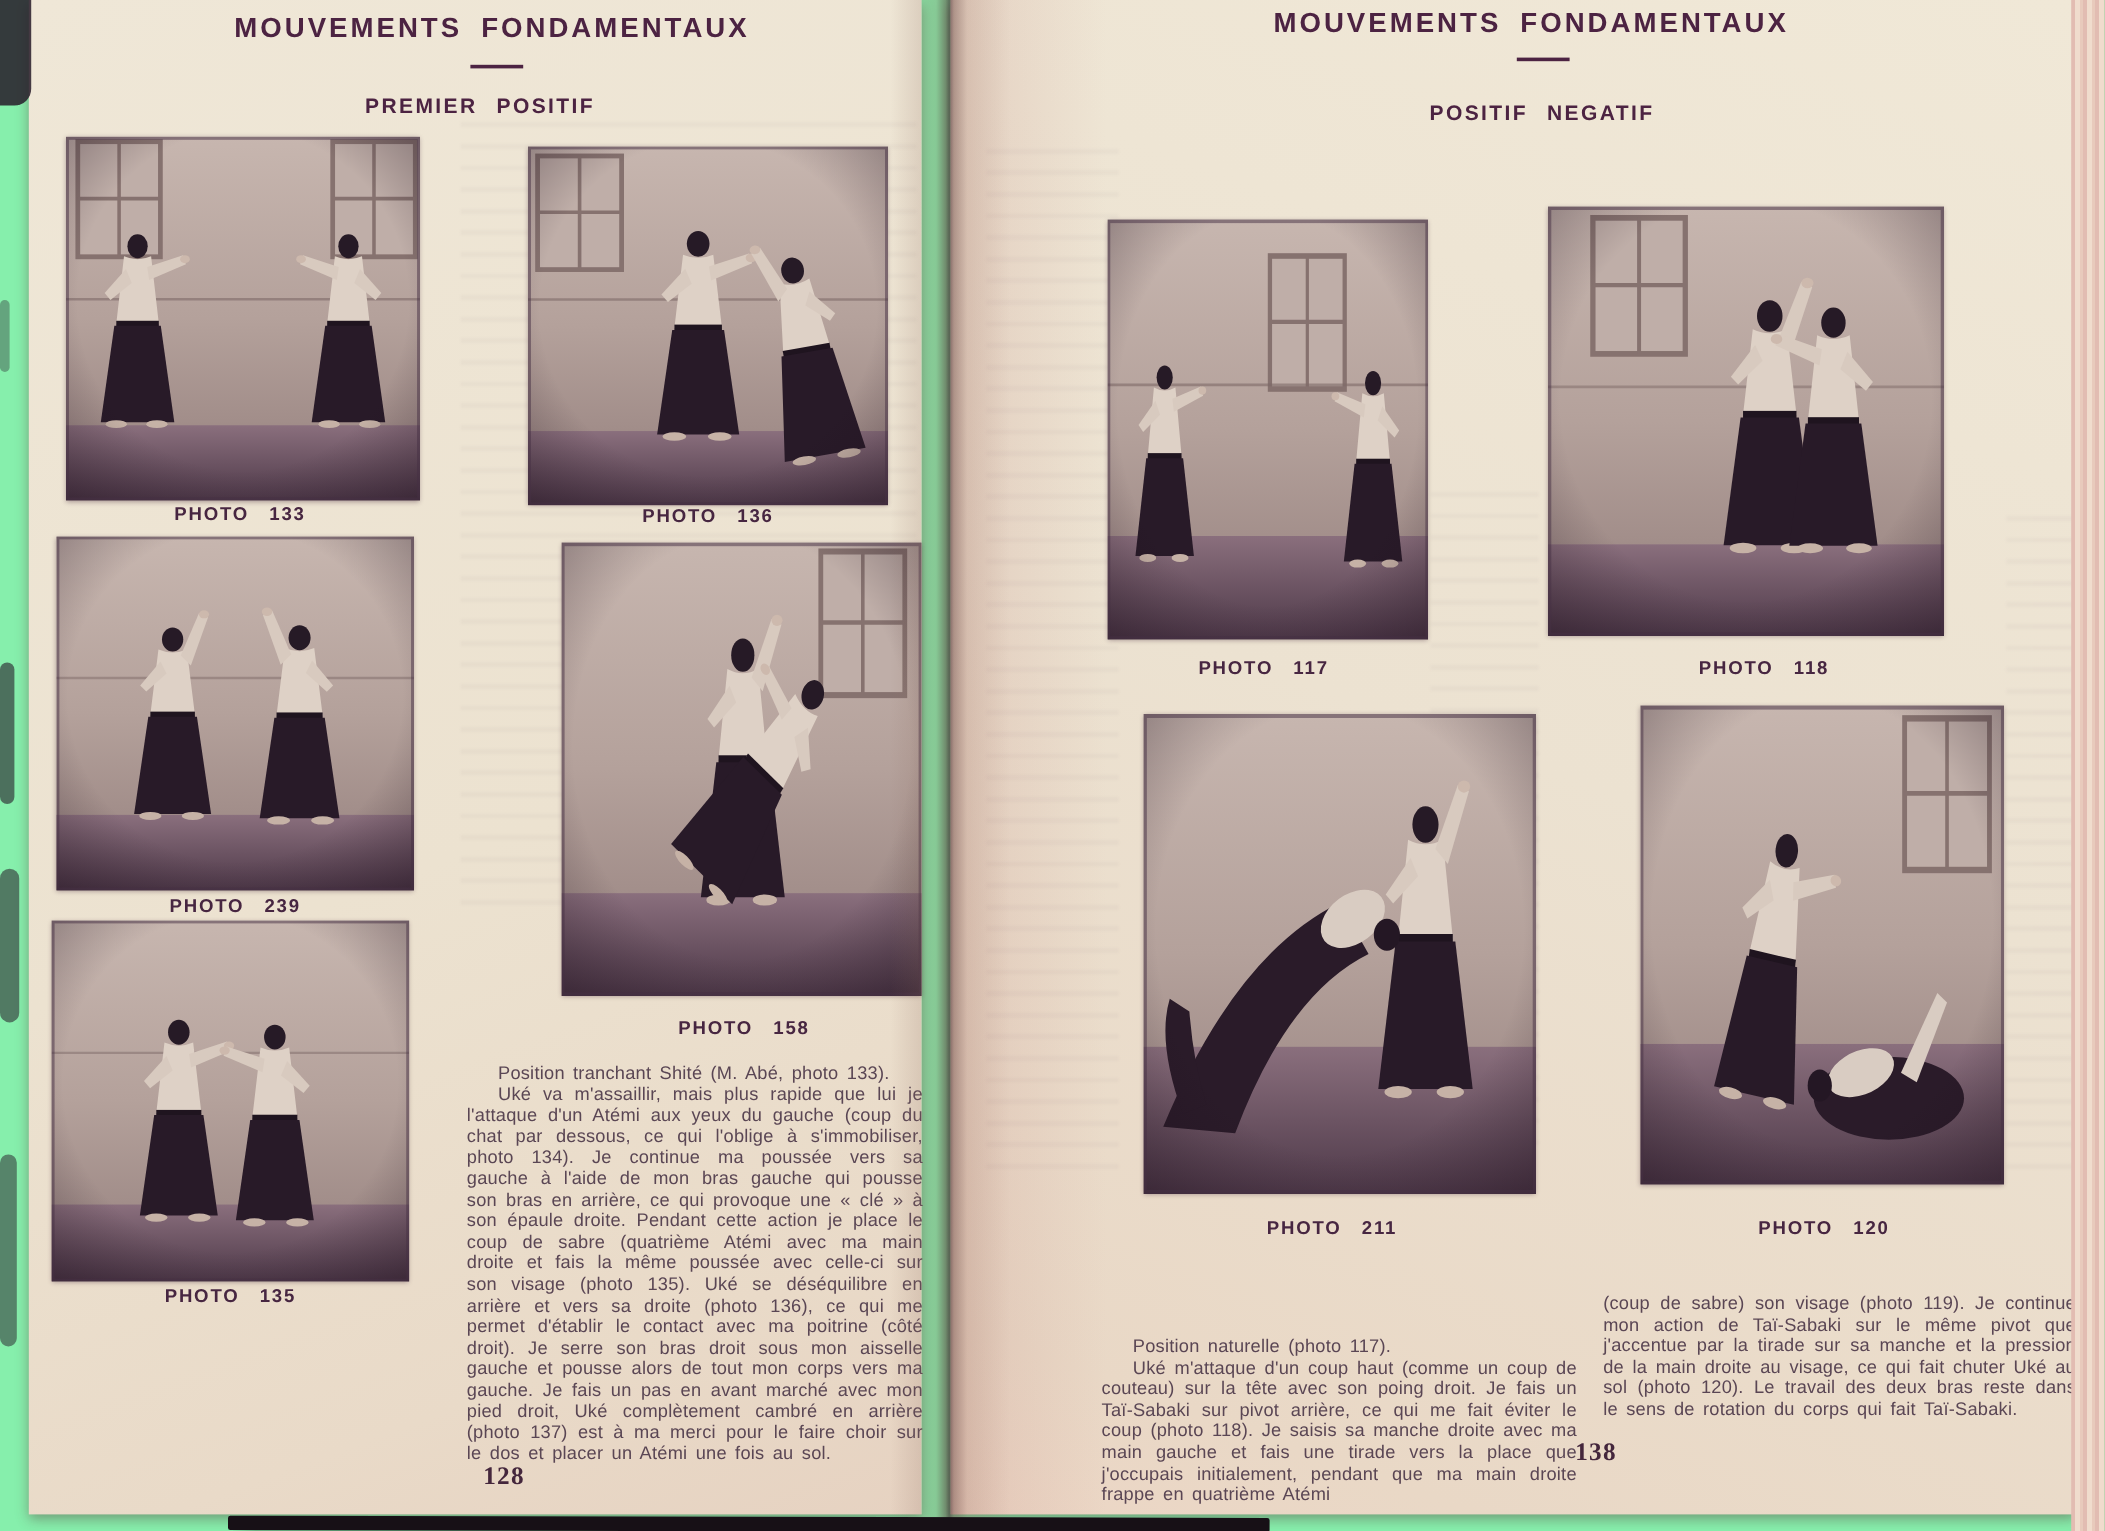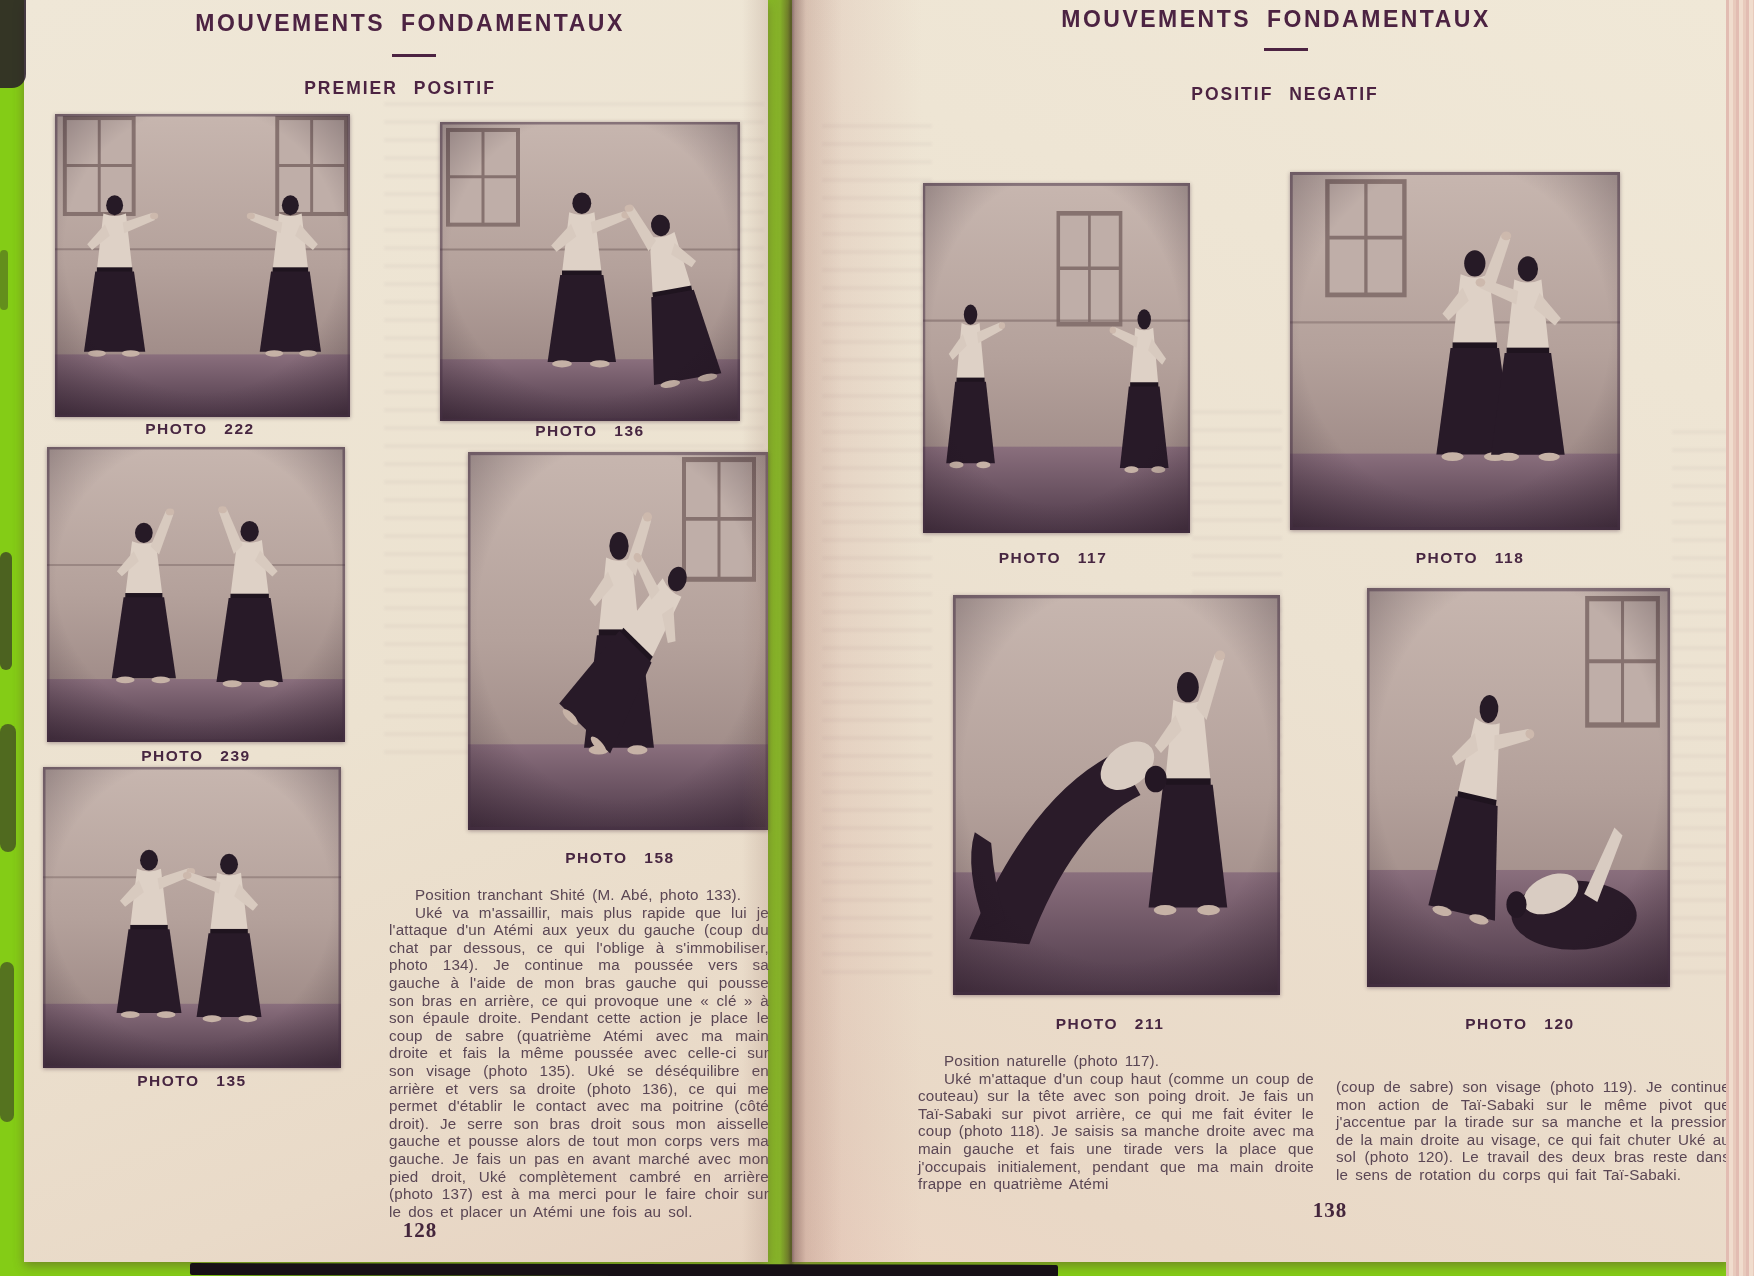--- a/index.html
+++ b/index.html
@@ -1,17 +1,17 @@
 <!DOCTYPE html>
 <html><head>
 <meta charset="utf-8">
 <style>
   html,body{margin:0;padding:0;background:#c9b9a6;}
   .canvas{position:relative;width:1754px;height:1276px;overflow:hidden;
-          background:#84cc16;font-family:"Liberation Sans",sans-serif;}
+          background:#86efac;font-family:"Liberation Sans",sans-serif;}
 
   
   .page{position:absolute;top:0;height:1262px;box-shadow:0 4px 10px rgba(90,55,55,.45);}
   .page-left{left:24px;width:744px;
     background:linear-gradient(160deg,#efe7d7 0%,#ece2d0 55%,#e9dac8 85%,#e6d2c1 100%);}
   .page-right{left:792px;width:938px;
     background:linear-gradient(200deg,#f0e8d7 0%,#ece2d1 50%,#e9d8c6 90%,#ecd6c5 100%);}
   .page-right::before{content:"";position:absolute;inset:0;
     background:linear-gradient(90deg,rgba(200,150,140,.28),rgba(200,150,140,0) 130px);}
 
@@ -128,21 +128,21 @@
       <use href="#winf" transform="translate(8,8)"></use>
       <line x1="0" y1="128" x2="300" y2="128" stroke="#7e6a68" stroke-width="2" opacity=".6"></line>
       <rect y="238" width="300" height="62" fill="url(#floorg)"></rect>
       <use href="#figR" transform="translate(95,68) scale(0.9)"></use>
       <use href="#figU" transform="translate(262,80) scale(-0.9,0.9) rotate(10)"></use>
       <rect width="300" height="300" fill="url(#vigg)"></rect>
       <rect x="1" y="1" width="298" height="298" fill="none" stroke="#463043" stroke-width="3" opacity=".5"></rect>
     </svg>
   </figure>
 
-  <div class="caption" style="left:90px;top:420px;">PHOTO 222</div>
+  <div class="caption" style="left:90px;top:420px;">PHOTO 133</div>
   <div class="caption" style="left:480px;top:422px;">PHOTO 136</div>
 
   <figure class="photo" style="left:47px;top:447px;width:298px;height:295px;">
     <svg viewBox="0 0 300 300" preserveAspectRatio="none">
       <rect width="300" height="300" fill="url(#wallg)"></rect>
       <line x1="0" y1="120" x2="300" y2="120" stroke="#7e6a68" stroke-width="2" opacity=".5"></line>
       <rect y="236" width="300" height="64" fill="url(#floorg)"></rect>
       <use href="#figU" transform="translate(55,72) scale(0.85)"></use>
       <use href="#figU" transform="translate(248,70) scale(-0.88,0.88)"></use>
       <rect width="300" height="300" fill="url(#vigg)"></rect>
@@ -250,21 +250,21 @@
       <circle cx="148" cy="238" r="10" fill="#241724"></circle>
       <path d="M215,230 L245,180 L253,186 L228,236 Z" fill="#d9ccc2"></path>
       <rect width="300" height="300" fill="url(#vigg)"></rect>
       <rect x="1" y="1" width="298" height="298" fill="none" stroke="#463043" stroke-width="3" opacity=".5"></rect>
     </svg>
   </figure>
 
   <div class="caption" style="left:1000px;top:1015px;">PHOTO 211</div>
   <div class="caption" style="left:1410px;top:1015px;">PHOTO 120</div>
 
-  <div class="bodytext" style="left:918px;top:1052px;width:396px;">
+  <div class="bodytext" style="left:918px;top:1114px;width:396px;">
     <p>Position naturelle (photo 117).</p>
     <p>Uké m'attaque d'un coup haut (comme un coup de couteau) sur la tête avec son poing droit. Je fais un Taï-Sabaki sur pivot arrière, ce qui me fait éviter le coup (photo 118). Je saisis sa manche droite avec ma main gauche et fais une tirade vers la place que j'occupais initialement, pendant que ma main droite frappe en quatrième Atémi</p>
   </div>
   <div class="bodytext" style="left:1336px;top:1078px;width:394px;">
     <p style="text-indent:0;">(coup de sabre) son visage (photo 119). Je continue mon action de Taï-Sabaki sur le même pivot que j'accentue par la tirade sur sa manche et la pression de la main droite au visage, ce qui fait chuter Uké au sol (photo 120). Le travail des deux bras reste dans le sens de rotation du corps qui fait Taï-Sabaki.</p>
   </div>
 
   <div class="pagenum" style="left:1290px;top:1198px;">138</div>
 
   <div class="gutter"></div>

